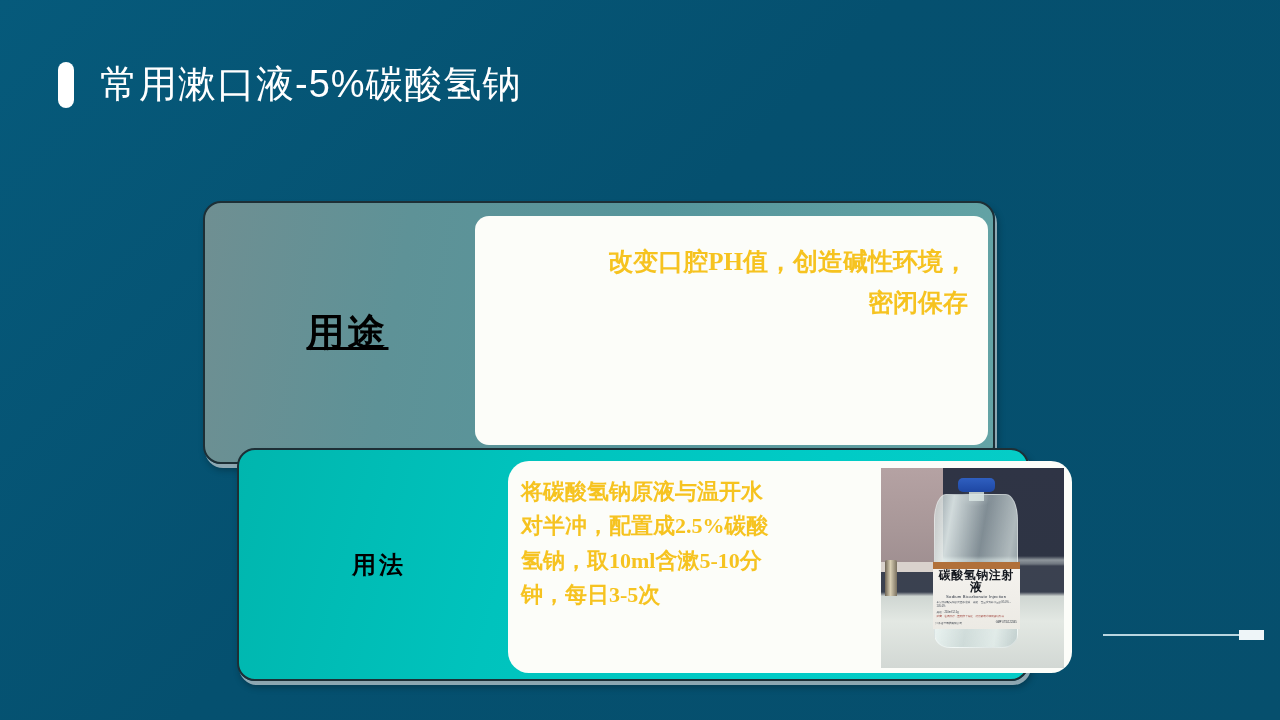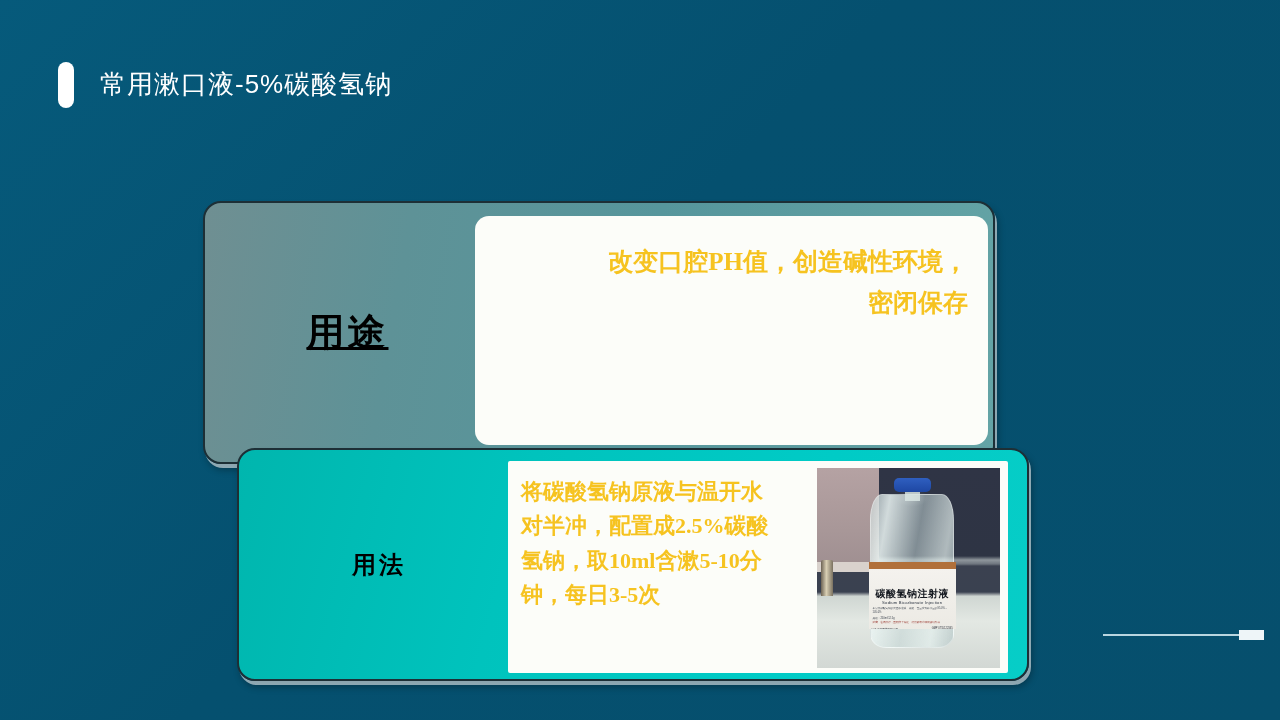--- a/index.html
+++ b/index.html
@@ -24,21 +24,21 @@
   }
   .title-bullet {
     width:16px; height:46px;
     border-radius:9px;
     background:#ffffff;
     margin-right:26px;
     flex:0 0 auto;
   }
   .title-text {
     color:#ffffff;
-    font-size:26px;
+    font-size:38px;
     font-weight:400;
     letter-spacing:1px;
     white-space:nowrap;
     line-height:1;
     padding-bottom:2px;
   }
 
   
   .card {
     position:absolute;
@@ -89,23 +89,23 @@
     display:flex; align-items:center; justify-content:center;
     color:#000000;
     font-size:24px;
     font-weight:700;
     font-family:"Liberation Serif", serif;
     letter-spacing:3px;
   }
   .panel-method {
     position:absolute;
     left:269px; top:11px;
-    width:500px; height:212px;
+    width:564px; height:212px;
     background:#fcfdf9;
-    border-radius:2px;
+    border-radius:21px;
     display:flex;
   }
   .panel-method-text {
     width:320px;
     padding:14px 4px 0 13px;
   }
 
   
   .body-text {
     color:#f6c320;
@@ -189,23 +189,23 @@
   }
   .bottle-label {
     position:absolute;
     left:-3%; top:44%;
     width:106%; height:44%;
     background:linear-gradient(180deg,#f4f2ee 0%,#eceae4 100%);
     border-top:7px solid #b1703a;
     overflow:hidden;
   }
   .bottle-label .lbl-cn {
-    margin-top:20px;
+    margin-top:0;
     text-align:center;
-    font-size:10px;
+    font-size:12px;
     font-weight:700;
     color:#14181f;
     font-family:"Liberation Serif", serif;
     letter-spacing:.5px;
     line-height:1;
   }
   .bottle-label .lbl-en {
     text-align:center;
     font-size:4.2px;
     color:#2a3340;

